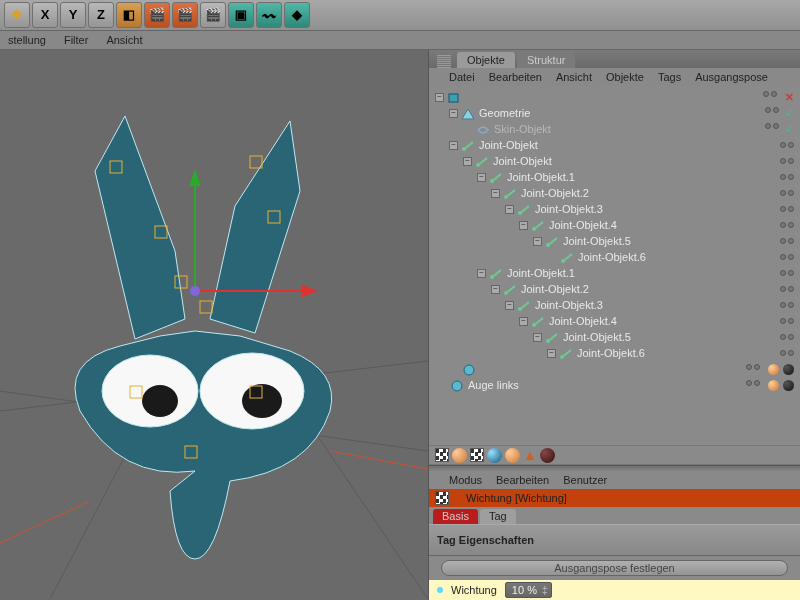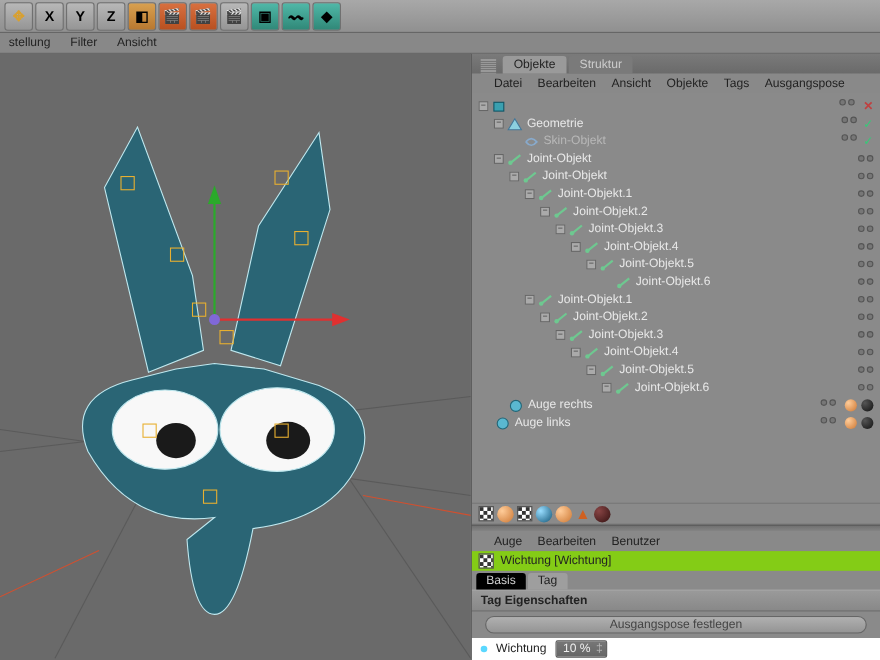--- a/index.html
+++ b/index.html
@@ -21,29 +21,29 @@
 .tree-row .expand { width: 9px; height: 9px; background: #aaa; border: 1px solid #666; display: flex; align-items: center; justify-content: center; font-size: 8px; color: #333; margin-right: 3px; line-height: 1; }
 .tree-row .icon { width: 14px; height: 10px; margin-right: 4px; }
 .tree-row .label { flex: 1; white-space: nowrap; }
 .dots { position: absolute; right: 6px; display: flex; gap: 2px; }
 .dot { width: 6px; height: 6px; border-radius: 50%; background: #777; border: 1px solid #555; }
 .x-close { color: #c04040; font-weight: bold; margin-left: 6px; }
 .tag-strip { height: 20px; background: #8a8a8a; padding: 2px 6px; display: flex; gap: 3px; align-items: center; border-top: 1px solid #777; border-bottom: 1px solid #777; }
 .tag-ball { width: 15px; height: 15px; border-radius: 50%; }
 .divider { height: 6px; background: linear-gradient(#707070,#858585); border-top: 1px solid #555; }
 .attr-section { background: #8a8a8a; }
-.attr-title { height: 18px; background: #84cc16; display: flex; align-items: center; padding-left: 6px; gap: 6px; color: #222; }
+.attr-title { height: 18px; background: #c2410c; display: flex; align-items: center; padding-left: 6px; gap: 17px; color: #222; }
 .checker-icon { width: 14px; height: 14px; background: repeating-conic-gradient(#fff 0 25%, #333 0 50%); background-size: 7px 7px; border: 1px solid #555; }
 .sub-tabs { height: 17px; display: flex; gap: 2px; padding: 2px 4px 0 4px; background: #8a8a8a; }
-.sub-tab { padding: 1px 9px; background: #000000; color: #ccc; border-radius: 3px 3px 0 0; cursor: pointer; }
+.sub-tab { padding: 1px 9px; background: #b91c1c; color: #ccc; border-radius: 3px 3px 0 0; cursor: pointer; }
 .sub-tab.active { background: #9e9e9e; color: #222; }
-.prop-header { height: 20px; background: linear-gradient(#9a9a9a,#888); color: #222; font-weight: bold; padding-left: 8px; display: flex; align-items: center; border-top: 1px solid #aaa; border-bottom: 1px solid #666; }
+.prop-header { height: 32px; background: linear-gradient(#9a9a9a,#888); color: #222; font-weight: bold; padding-left: 8px; display: flex; align-items: center; border-top: 1px solid #aaa; border-bottom: 1px solid #666; }
 .prop-btn-row { padding: 4px 12px; background: #8a8a8a; }
 .wide-btn { width: 100%; height: 16px; background: linear-gradient(#b0b0b0,#949494); border: 1px solid #666; border-radius: 8px; color: #444; cursor: pointer; }
-.prop-row { display: flex; align-items: center; height: 20px; padding: 0 8px; gap: 8px; background: #ffffff; color: #222; text-align: right; }
+.prop-row { display: flex; align-items: center; height: 20px; padding: 0 8px; gap: 8px; background: #fef9c3; color: #222; text-align: right; }
 .spin { background: linear-gradient(#777,#666); color: #eee; border: 1px solid #555; padding: 1px 14px 1px 6px; border-radius: 2px; position: relative; }
 .spin::after { content: "‡"; position: absolute; right: 3px; color: #bbb; }
 .grip { width: 14px; background: repeating-linear-gradient(0deg,#999,#999 1px,#777 1px,#777 2px); }
 </style>
 </head>
 <body>
 
 <div class="toolbar">
   <div class="tool-btn" style="color:#d8a030">✥</div>
   <div class="tool-btn">X</div>
@@ -316,21 +316,20 @@
           <span class="dots">
             <span class="dot"></span>
             <span class="dot"></span>
           </span>
         </div>
         <div class="tree-row" style="padding-left: 20px;">
           <span style="width:13px"></span>
           <span class="icon"><svg width="14" height="12">
               <circle cx="7" cy="6" r="5" fill="#5ab8d0" stroke="#267"></circle>
             </svg></span>
-          <span class="label">Auge rechts</span>
           <span class="dots">
             <span class="dot"></span>
             <span class="dot"></span>
             <span class="tag-ball" style="width:11px;height:11px;background:radial-gradient(circle at 30% 30%,#fc9,#c73);margin-left:6px"></span>
             <span class="tag-ball" style="width:11px;height:11px;background:radial-gradient(circle at 30% 30%,#555,#111);margin-left:2px"></span>
           </span>
         </div>
         <div class="tree-row" style="padding-left: 8px;">
           <span style="width:13px"></span>
           <span class="icon"><svg width="14" height="12">
@@ -352,21 +351,21 @@
       <div class="tag-ball" style="background:radial-gradient(circle at 30% 30%,#9df,#157)"></div>
       <div class="tag-ball" style="background:radial-gradient(circle at 30% 30%,#fc9,#c73)"></div>
       <span style="color:#d06020;font-size:14px">▲</span>
       <div class="tag-ball" style="background:radial-gradient(circle at 30% 30%,#844,#311)"></div>
     </div>
 
     <div class="divider"></div>
 
     <div class="attr-section">
       <div class="panel-menu" style="gap:14px">
-        <span>Auge</span>
+        <span>Modus</span>
         <span>Bearbeiten</span>
         <span>Benutzer</span>
       </div>
       <div class="attr-title">
         <div class="checker-icon"></div>
         <span>Wichtung [Wichtung]</span>
       </div>
       <div class="sub-tabs">
         <div class="sub-tab">Basis</div>
         <div class="sub-tab active">Tag</div>

